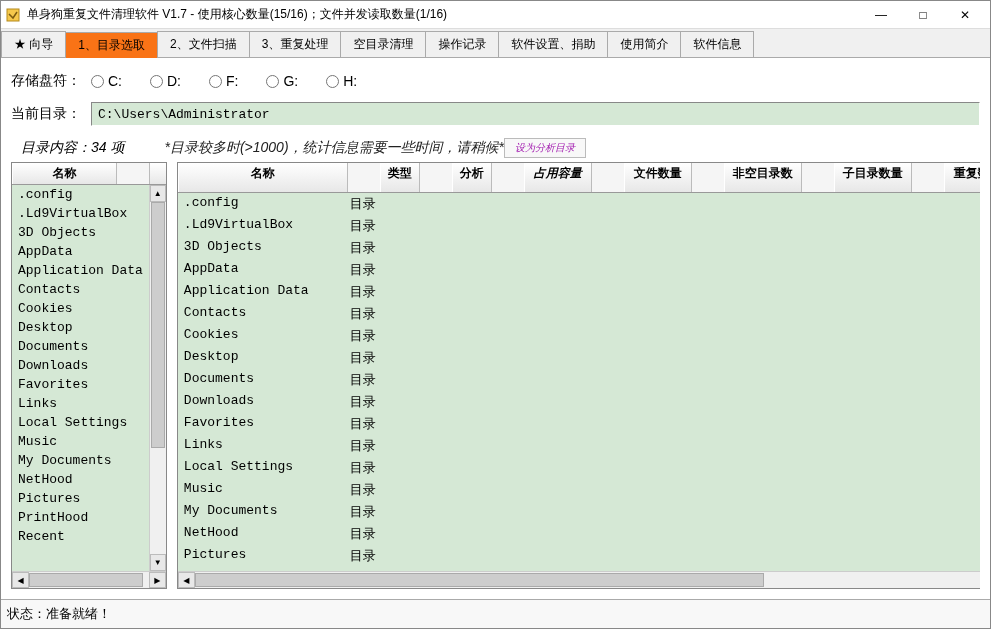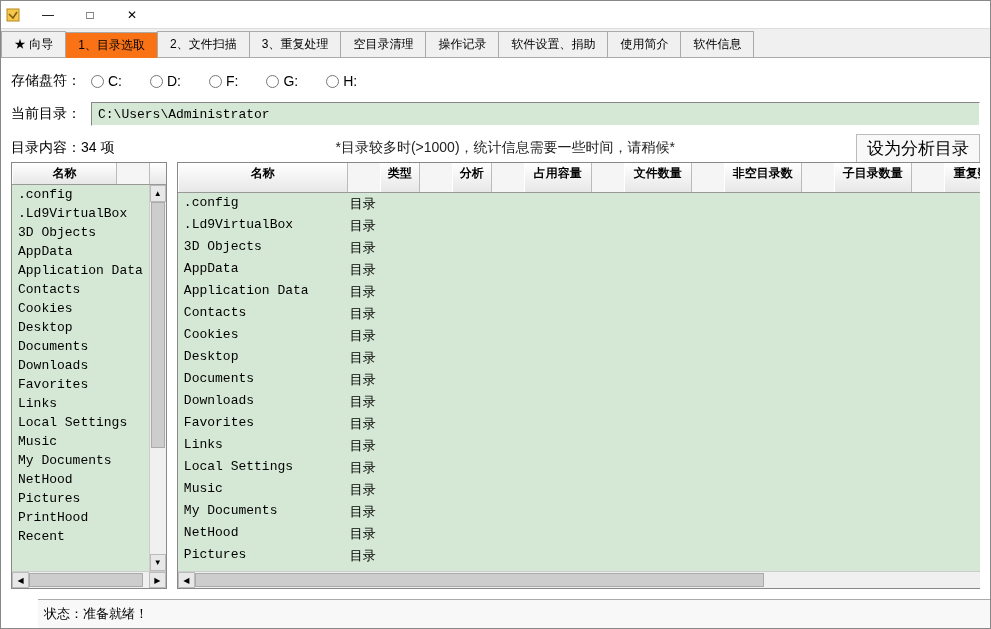--- a/index.html
+++ b/index.html
@@ -47,24 +47,24 @@
       border-left: 1px solid #888;
       border-right: 1px solid #fff;
       border-bottom: 1px solid #fff;
       font-family: "Courier New", monospace;
       font-size: 13px;
       display: flex;
       align-items: center;
     }
     .panels-header { display: flex; align-items: center; padding: 4px 0; height: 28px; }
     .ph-left { width: 240px; display: flex; align-items: center; justify-content: space-between; font-size: 14px; }
-    .ph-right { flex: 1; display: flex; align-items: center; justify-content: space-between; font-size: 14px; }
+    .ph-right { flex: 1; display: flex; align-items: center; margin-left: 10px; font-size: 14px; font-style: italic; }
     .up-btn { width: 30px; height: 22px; border: 1px solid #999; background: #f5f5f5; cursor: pointer; display: flex; align-items: center; justify-content: center; font-size: 11px; }
     .note-text { margin-left: 40px; color: #222; }
-    .set-analysis-btn { padding: 2px 10px; border: 1px solid #bbb; background: #f8f8f8; color: #000000; cursor: pointer; font-size: 17px; }
+    .set-analysis-btn { padding: 2px 10px; border: 1px solid #bbb; background: #f8f8f8; color: #a21caf; cursor: pointer; font-size: 10px; }
     .panels { flex: 1; display: flex; overflow: hidden; }
     .left-panel { width: 240px; display: flex; flex-direction: column; border: 1px solid #888; }
     .right-panel { flex: 1; display: flex; flex-direction: column; border: 1px solid #888; margin-left: 10px; }
     .col-headers { display: flex; background: #f5f5f5; border-bottom: 1px solid #999; gap: 32px; }
     .col-header {
       border-right: 1px solid #bbb;
       border-left: 1px solid #fff;
       padding: 2px 4px;
       text-align: center;
       font-weight: bold;
@@ -95,34 +95,35 @@
     .v-sb-thumb { position: absolute; top: 0; left: 1px; right: 1px; height: 70%; background: #cdcdcd; border: 1px solid #aaa; }
     .h-scrollbar {
       height: 17px;
       background: #f0f0f0;
       border-top: 1px solid #ccc;
       display: flex;
     }
     .h-sb-arrow { width: 17px; background: #e8e8e8; border: 1px solid #bbb; cursor: pointer; display:flex; align-items:center; justify-content:center; font-size:8px; }
     .h-sb-track { flex: 1; background: #f0f0f0; position: relative; }
     .h-sb-thumb { position: absolute; left: 0; top: 1px; bottom: 1px; width: 60%; background: #cdcdcd; border: 1px solid #aaa; }
-    .statusbar { height: 24px; border-top: 1px solid #aaa; display: flex; align-items: center; padding: 14px 6px; font-size: 13px; background: #f8f8f8; margin-left: 37px; }
+    .statusbar { height: 24px; border-top: 1px solid #aaa; display: flex; align-items: center; padding: 14px 6px; font-size: 13px; background: #f8f8f8; }
   </style>
 </head>
 <body>
 
 <div class="window">
 
   <div class="titlebar">
     <span class="titlebar-icon">
       <svg width="14" height="14" viewBox="0 0 14 14">
           <rect x="1" y="1" width="12" height="12" fill="#f5c84c" stroke="#b58a1a"></rect>
           <path d="M3 6 L7 10 L11 4" stroke="#7a5a10" stroke-width="1.5" fill="none"></path>
         </svg>
     </span>
+    <span class="titlebar-text">单身狗重复文件清理软件 V1.7  -  使用核心数量(15/16)；文件并发读取数量(1/16)</span>
     <div class="win-controls">
       <div class="win-btn">—</div>
       <div class="win-btn">□</div>
       <div class="win-btn close">✕</div>
     </div>
   </div>
 
   <div class="tab-strip" id="tab-strip">
       <div class="tab">★ 向导</div>
       <div class="tab active">1、目录选取</div>
@@ -220,21 +221,21 @@
             </div>
           <div class="h-sb-arrow">▶</div>
         </div>
       </div>
 
       <div class="right-panel">
         <div class="col-headers" id="right-cols">
             <div class="col-header" style="width: 170px; flex: 0 0 170px;">名称</div>
             <div class="col-header" style="width: 40px;">类型</div>
             <div class="col-header" style="width: 40px;">分析</div>
-            <div class="col-header" style="width: 68px;">占用容量</div>
+            <div class="col-header" style="width: 68px; font-style: italic;">占用容量</div>
             <div class="col-header" style="width: 68px;">文件数量</div>
             <div class="col-header" style="width: 78px;">非空目录数</div>
             <div class="col-header" style="width: 78px;">子目录数量</div>
             <div class="col-header" style="width: 68px;">重复数量</div>
             <div class="col-header" style="width: 68px; margin-top: 8px;">重复容量</div>
             <div class="scroll-col"></div>
           </div>
         <div class="list-body">
           <div class="right-rows" id="right-rows">
               <div class="right-row">

